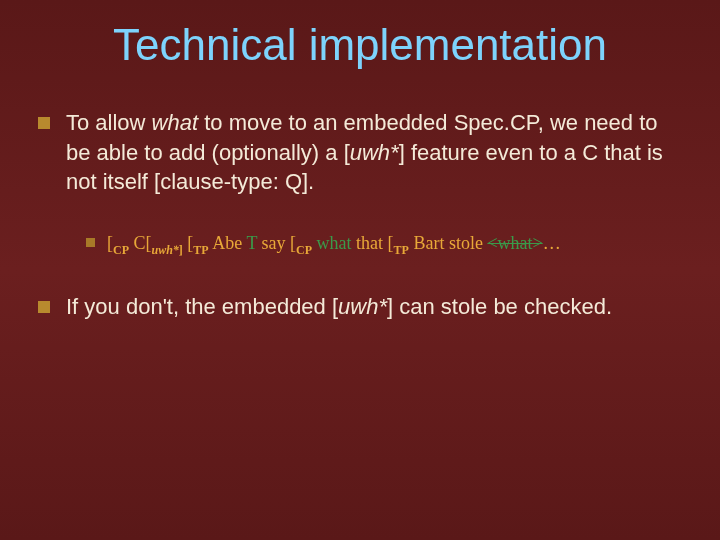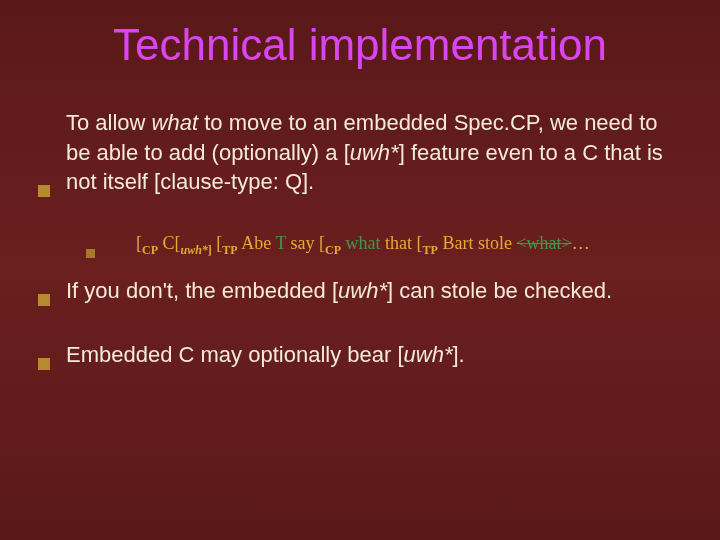--- a/index.html
+++ b/index.html
@@ -14,34 +14,33 @@
   }
   .slide {
     width: 100%;
     height: 100%;
     padding: 20px 38px 30px 38px;
   }
   .title {
     font-family: Arial, Helvetica, sans-serif;
     font-size: 44px;
     font-weight: normal;
-    color: #d946ef;
+    color: #7dd3fc;
     text-align: center;
     margin-bottom: 38px;
     letter-spacing: 0px;
   }
   .bullet-row {
     display: flex;
-    align-items: flex-end;
+    align-items: flex-start;
     margin-bottom: 26px;
   }
   .bullet-row.sub {
     margin-left: 48px;
-    margin-bottom: 18px;
-    gap: 29px;
+    margin-bottom: 34px;
   }
   .bullet-icon {
     width: 12px;
     height: 12px;
     background: #b88a2e;
     flex-shrink: 0;
     margin-top: 9px;
     margin-right: 16px;
   }
   .bullet-icon.small {
@@ -110,20 +109,14 @@
 
   <div class="bullet-row">
     <div class="bullet-icon"></div>
     <div class="bullet-text">
       <span>If you don't, the embedded [</span><span class="italic">uwh*</span><span>] can stole be checked.</span>
     </div>
   </div>
 
   <div class="spacer-small"></div>
 
-  <div class="bullet-row">
-    <div class="bullet-icon"></div>
-    <div class="bullet-text bold">
-      <span>Embedded C may optionally bear [</span><span class="italic">uwh*</span><span>].</span>
-    </div>
-  </div>
 
 </div>
 
 </body></html>

